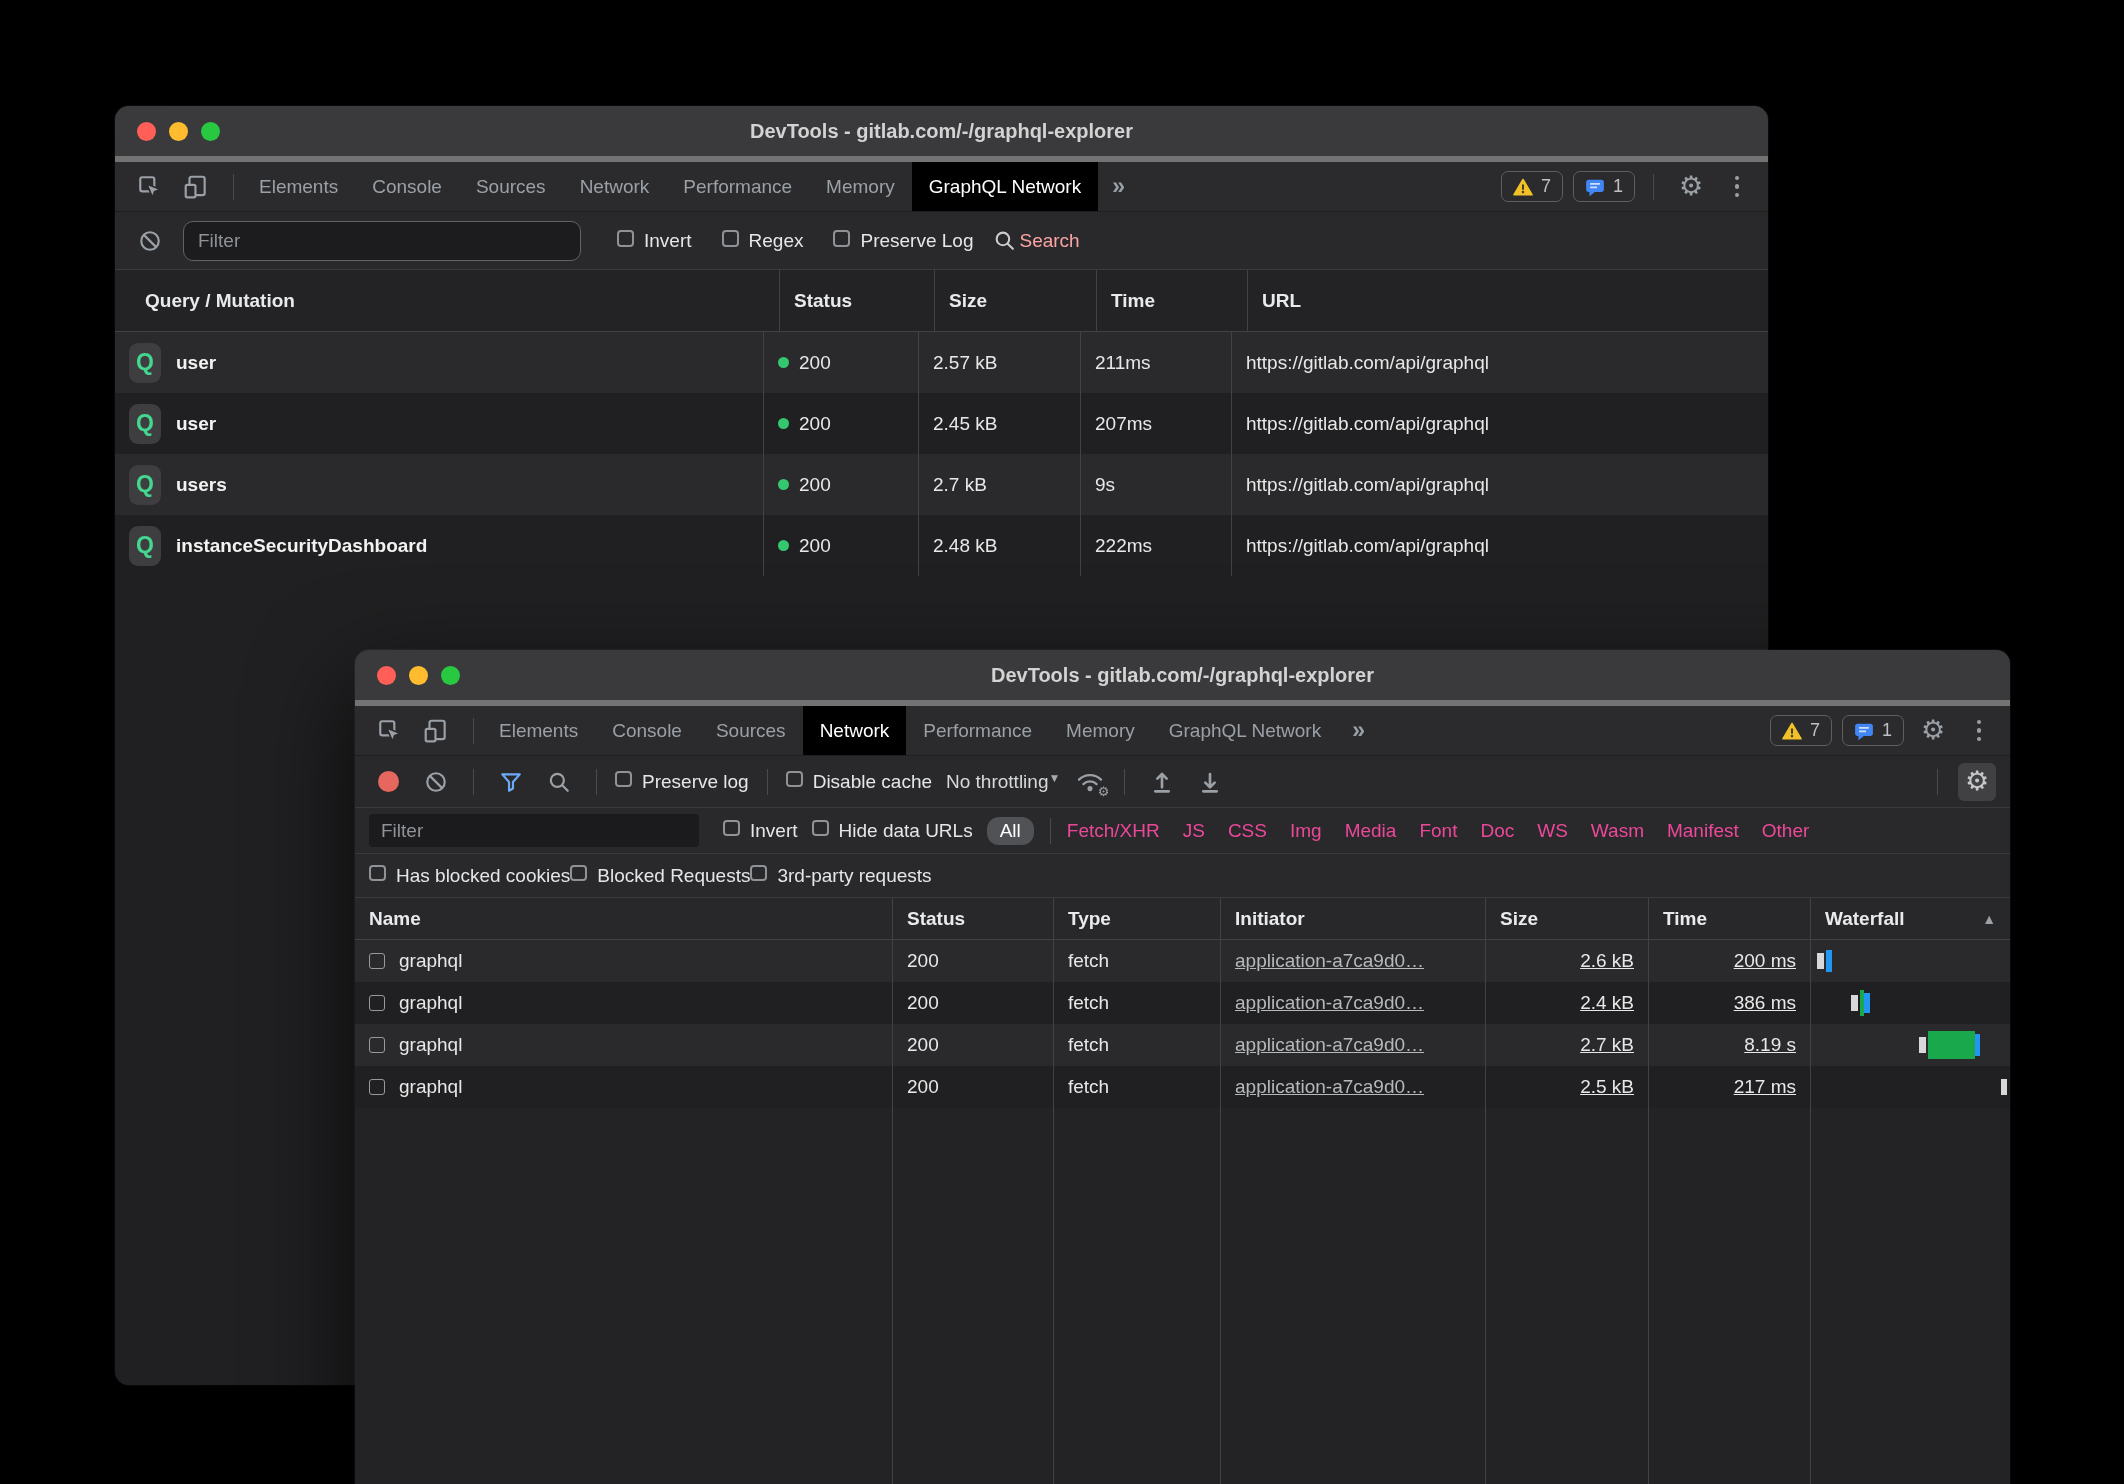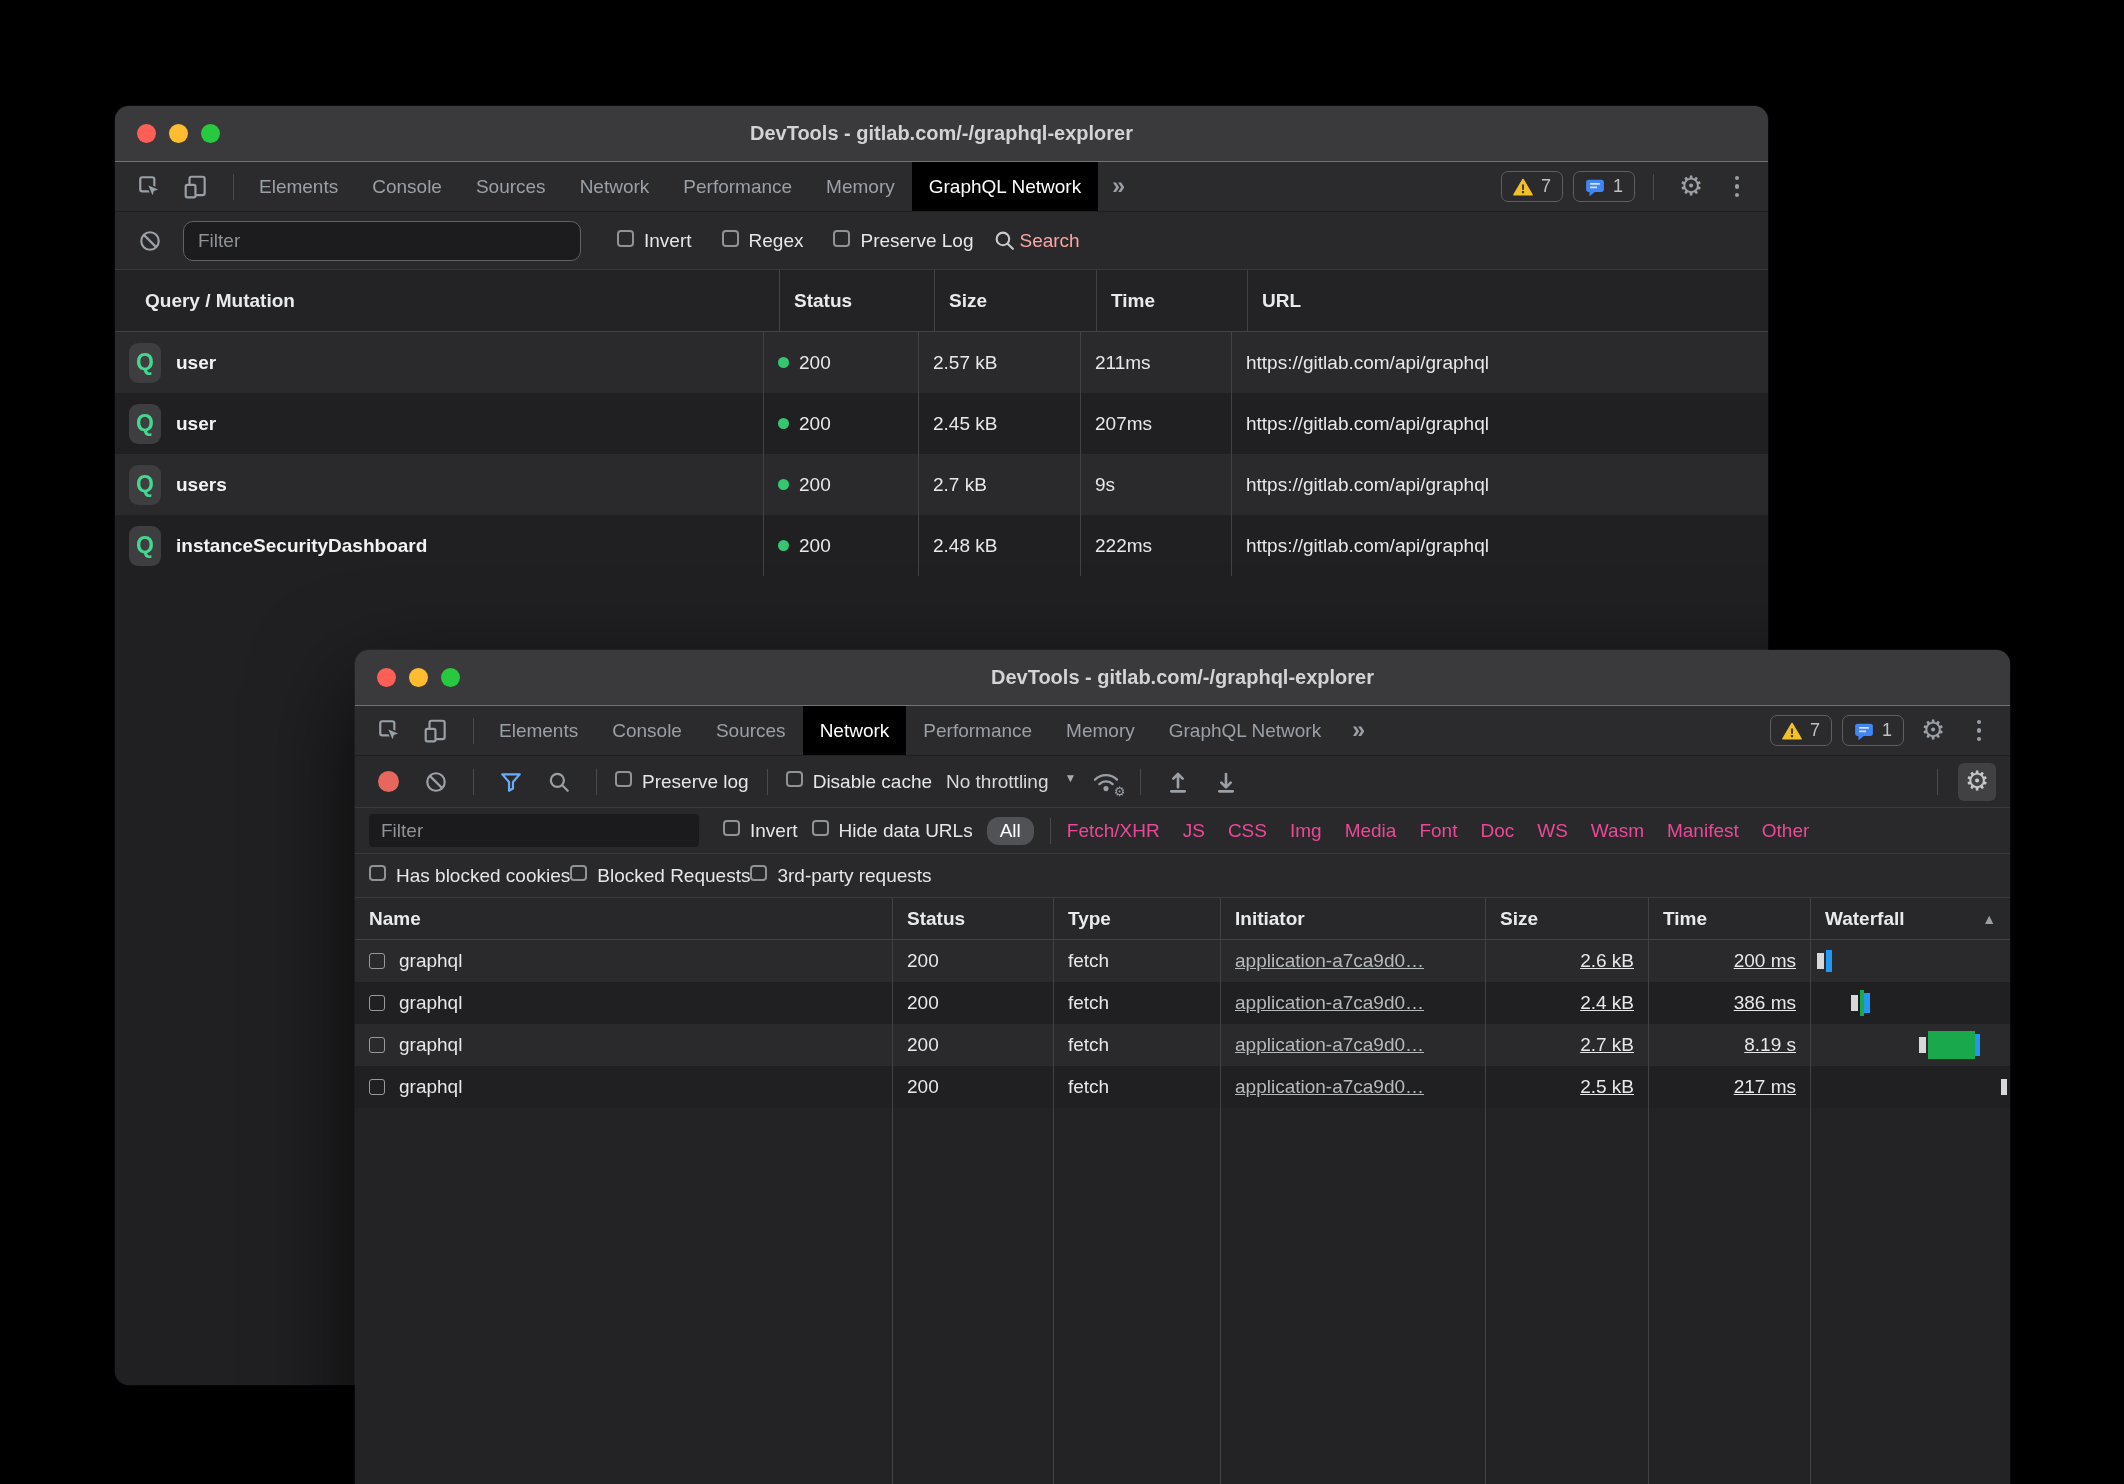--- a/index.html
+++ b/index.html
@@ -8,21 +8,21 @@
   .stage { position:relative; width:2124px; height:1484px; background:#000; overflow:hidden; }
 
   
   .window { position:absolute; border-radius:14px; overflow:hidden;
             box-shadow:0 34px 100px rgba(0,0,0,.75), 0 0 0 1px rgba(255,255,255,.05);
             display:flex; flex-direction:column; background:#222224; }
   .window.back  { left:115px; top:106px;  width:1653px; height:1279px; z-index:1; }
   .window.front { left:355px; top:650px;  width:1655px; height:960px;  z-index:2; }
 
   .titlebar { height:56px; flex:0 0 56px; background:#3a3a3c; position:relative;
-              display:flex; align-items:center; border-bottom:1px solid #737373; }
+              display:flex; align-items:center; border-bottom:6px solid #737373; }
   .lights { display:flex; gap:13px; padding-left:22px; }
   .light { width:19px; height:19px; border-radius:50%; }
   .light.red { background:#ff5f57; } .light.yellow { background:#febc2e; } .light.green { background:#28c840; }
   .win-title { position:absolute; left:0; right:0; text-align:center; color:#d3d3d4;
                font-size:20px; font-weight:700; pointer-events:none; }
 
   .tabbar { height:50px; flex:0 0 50px; background:#2b2b2d; display:flex; align-items:stretch;
             border-bottom:1px solid #1e1e1f; }
   .tab-icons { display:flex; align-items:center; gap:8px; padding:0 10px 0 16px; }
   .icon-btn { width:38px; height:38px; display:flex; align-items:center; justify-content:center; border-radius:5px; }
@@ -49,21 +49,21 @@
   .bw-filter-input::placeholder { color:#8f9296; }
   .fw-filter-input { width:330px; height:33px; background:#1b1b1d; border:none; border-radius:4px;
                      color:#e8e8e8; font-size:19px; padding:0 12px; outline:none; }
   .fw-filter-input::placeholder { color:#8f9296; }
 
   .cb { display:flex; gap:10px; color:#e4e6e8; font-size:19px; font-weight:500; white-space:nowrap; }
   .cb .box { width:17px; height:17px; border:2px solid #8f9296; border-radius:4px; background:transparent; flex:0 0 17px; }
   .search-group { display:flex; align-items:center; gap:3px; color:#fca5a5; font-size:19px; font-weight:500; margin-left:6px; }
 
   .record-dot { width:21px; height:21px; border-radius:50%; background:#e5675e; }
-  .throttle { display:flex; gap:16px; color:#d6d8da; font-size:19px; margin:0 4px; white-space:nowrap; }
+  .throttle { display:flex; gap:0; color:#d6d8da; font-size:19px; margin:0 4px; white-space:nowrap; }
   .caret { font-size:12px; color:#a8abae; }
   .wifi-wrap { position:relative; width:32px; height:28px; display:flex; align-items:center; justify-content:center; }
   .mini-gear { position:absolute; right:-3px; bottom:-2px; font-size:13px; color:#9aa0a6; background:#29292b; border-radius:50%; line-height:1; }
   .tool-gear-btn { margin-left:0; width:38px; height:38px; border-radius:6px; background:#414144;
                    display:flex; align-items:center; justify-content:center; }
   .fw-toolbar .right { margin-left:auto; display:flex; align-items:center; gap:12px; }
 
   .chip { color:#ec4899; font-size:19px; white-space:nowrap; }
   .chip.selected { background:#505255; border-radius:12px; padding:3px 13px; color:#fff; }
   .chip-list { display:flex; align-items:center; gap:23px; }

